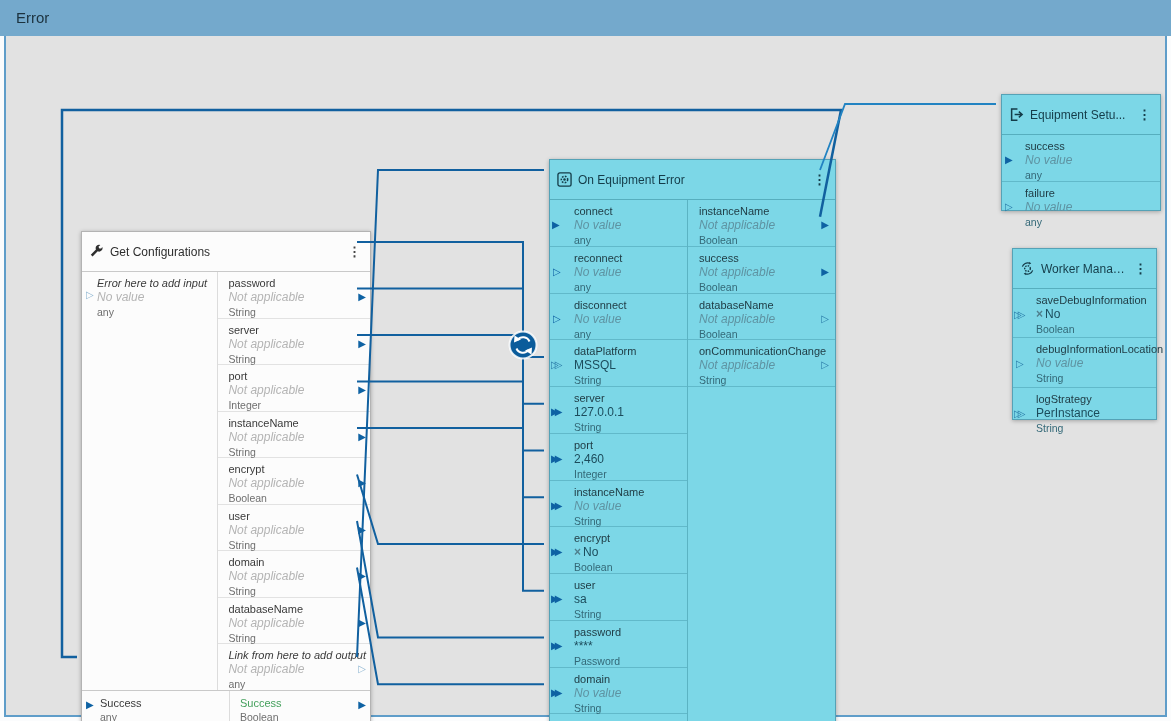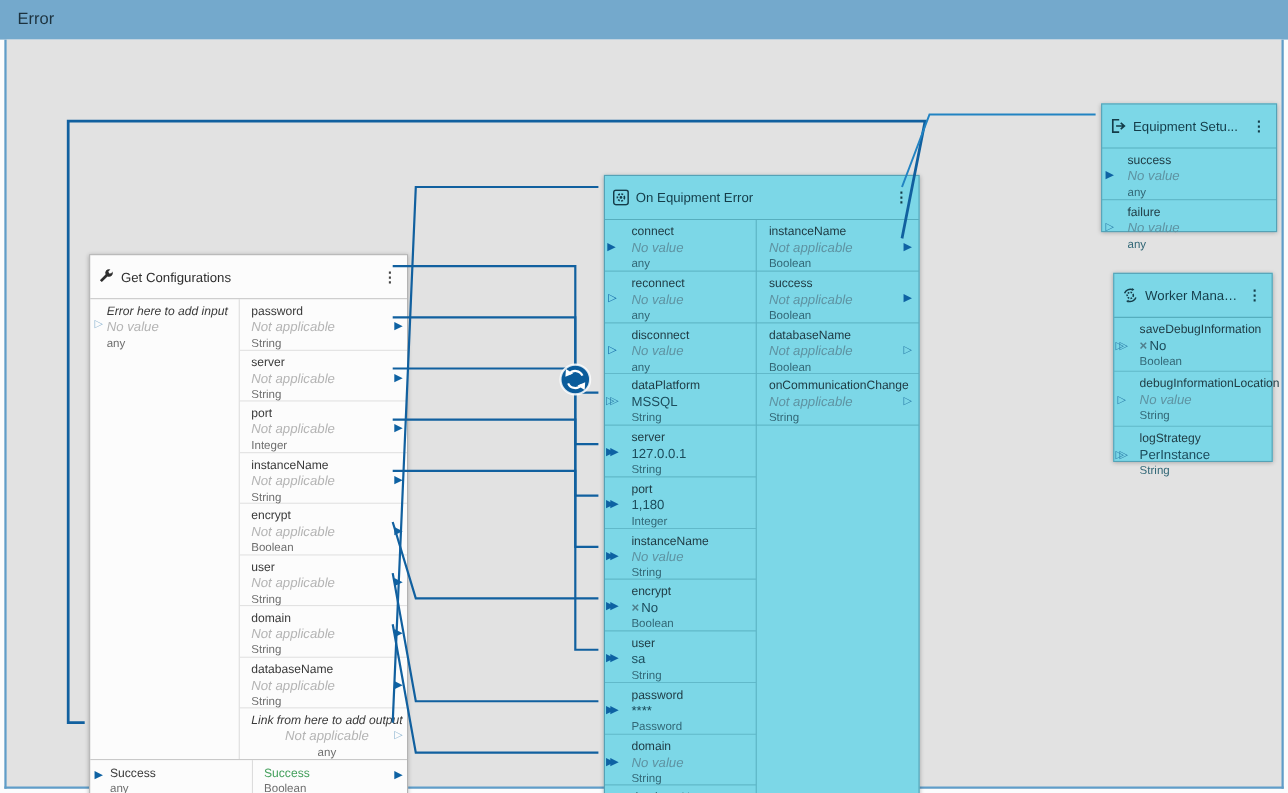--- a/index.html
+++ b/index.html
@@ -35,21 +35,21 @@
   .xmk { color:#4f7f8d; font-weight:bold; padding-right:2px; }
 
   
   #node-gc { left:75px; top:195px; width:290px; height:516px;
              background:#fcfcfc; border:1px solid #b3b3b3; color:#3a3a3a; }
   #node-gc .nheader { border-bottom:1px solid #c9c9c9; color:#2e2e2e; }
   #node-gc .body { display:flex; height:418px; }
   #node-gc .colL { width:148px; border-right:1px solid #dcdcdc; }
   #node-gc .colR { flex:1; }
   #node-gc .colR .prow { height:46.5px; border-bottom:1px solid #e2e2e2; }
-  #node-gc .colR .prow:last-child { border-bottom:none;text-align:center; }
+  #node-gc .colR .prow:last-child { border-bottom:none; }
   #node-gc .pval { color:#b4b4b4; }
   #node-gc .ptype { color:#6f6f6f; }
   #node-gc .footer { border-top:1px solid #c9c9c9; display:flex; height:40px; }
   #node-gc .footer2 { display:flex; height:32px; }
   #node-gc .fL { width:148px; border-right:1px solid #dcdcdc; position:relative; padding:5px 4px 0 18px; }
   #node-gc .fR { flex:1; position:relative; padding:5px 4px 0 10px; }
   .green1 { color:#44a05c; } .green2 { color:#85c596; font-size:10.5px; }
   .red1 { color:#b23730; }
 
   
@@ -226,21 +226,21 @@
         </div>
         <div class="prow">
           <span class="a l t16 dbl" style="left:1px;">▶▶</span>
           <div class="pname">server</div>
           <div class="pval">127.0.0.1</div>
           <div class="ptype">String</div>
         </div>
         <div class="prow">
           <span class="a l t16 dbl" style="left:1px;">▶▶</span>
           <div class="pname">port</div>
-          <div class="pval">1,180</div>
+          <div class="pval">2,460</div>
           <div class="ptype">Integer</div>
         </div>
         <div class="prow">
           <span class="a l t16 dbl" style="left:1px;">▶▶</span>
           <div class="pname">instanceName</div>
           <div class="pval nv ital">No value</div>
           <div class="ptype">String</div>
         </div>
         <div class="prow">
           <span class="a l t16 dbl" style="left:1px;">▶▶</span>

